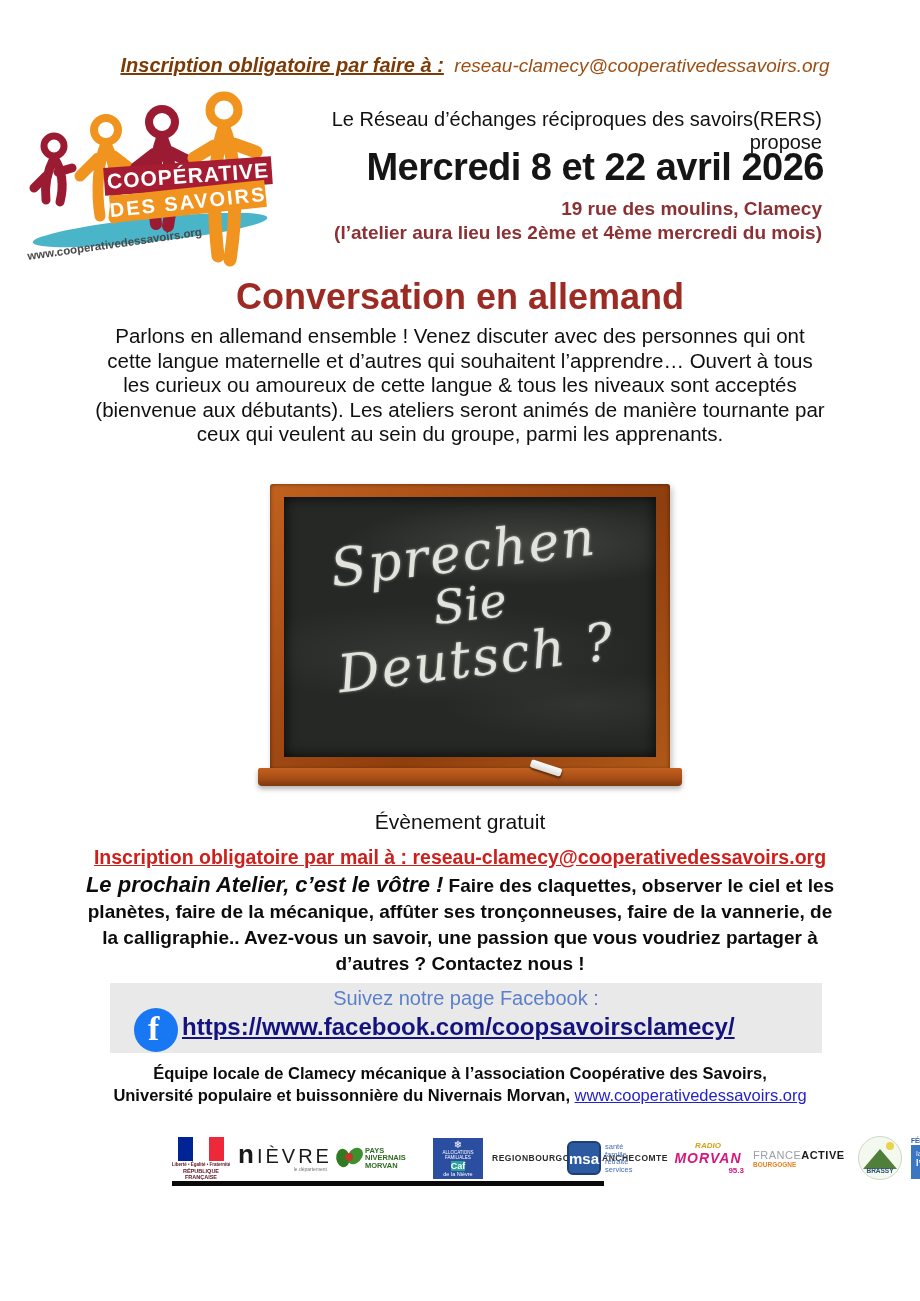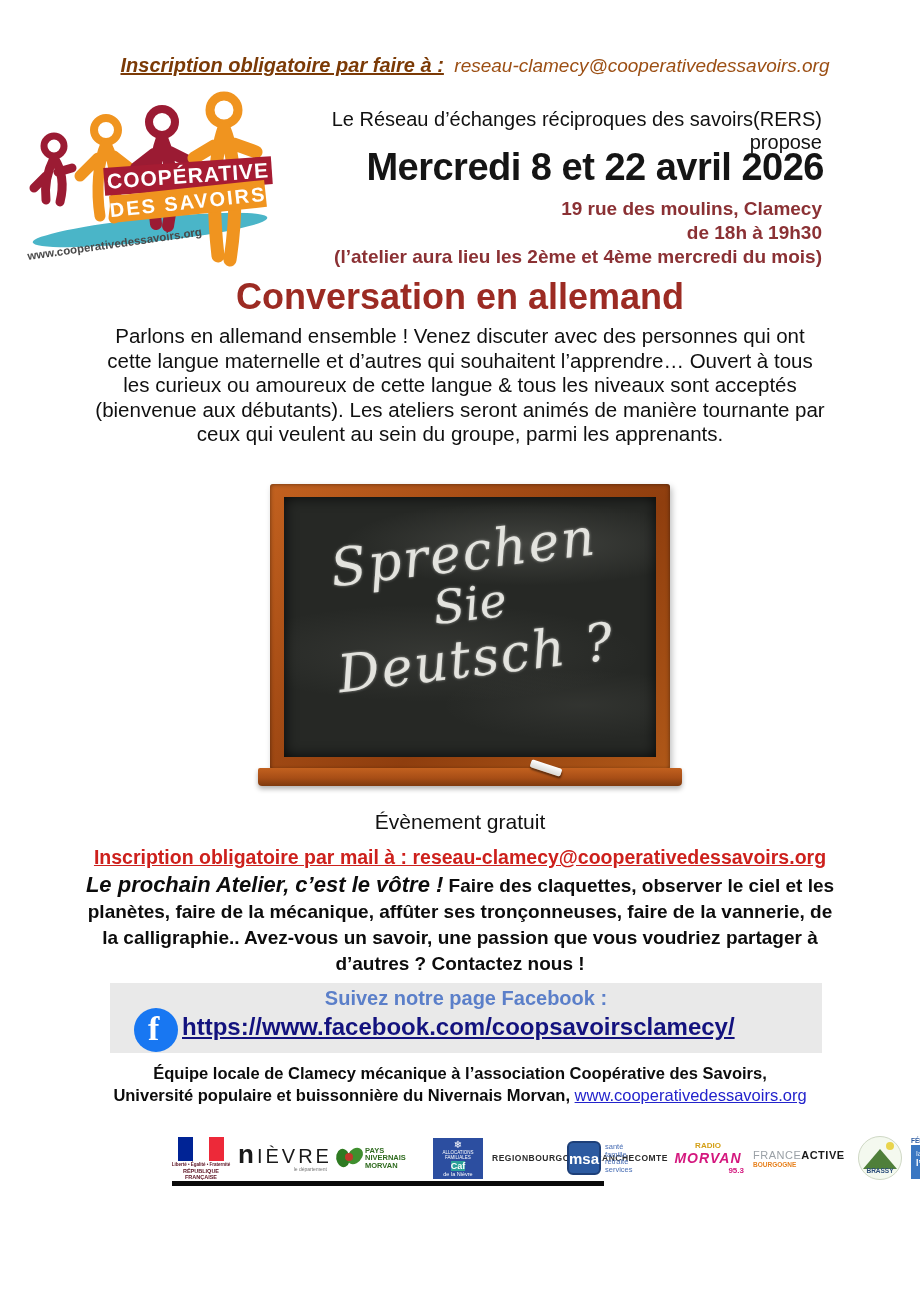--- a/index.html
+++ b/index.html
@@ -110,21 +110,21 @@
   .next-workshop .lead { font-size:22px;font-style:italic; }
   .next-workshop .body { font-size:19px; }
 
   
   .fb-band {
     position:absolute; top:983px; left:110px; width:712px; height:70px;
     background:#e9e9e9;
   }
   .fb-heading {
     position:absolute; top:4px; left:0; right:0;
-    text-align:center; font-size:20px; font-weight:bold; color:#5b7fc9;
+    text-align:center; font-size:20px; font-weight:normal; color:#5b7fc9;
   }
   .fb-icon {
     position:absolute; left:24px; top:25px; width:44px; height:44px;
     border-radius:50%; background:#1877f2;
   }
   .fb-icon .f {
     position:absolute; left:14px; top:2px; color:#ffffff;
     font-size:34px; font-weight:bold; font-family:"Liberation Serif", serif;
   }
   .fb-link {
@@ -179,21 +179,21 @@
   .caf .sub { color:#fff; text-align:center; }
 
   .region { flex-direction:row; width:66px; }
   .region div { font-weight:bold; color:#2b2b2b; line-height:9px; letter-spacing:.5px; }
 
   .msa { width:96px; gap:4px; }
   .msa .box { width:34px; height:34px; background:#2c5aa0; border-radius:6px; color:#fff; font-weight:bold; font-size:15px; display:flex; align-items:center; justify-content:center; border:2px solid #1d3f78; }
   .msa .col { color:#4a6fb5; line-height:7.5px; }
 
   .radio { flex-direction:column; width:72px; }
-  .radio .r1 { font-size:8px; font-weight:bold; color:#d4a017; }
+  .radio .r1 { font-size:8px; font-weight:bold; color:#d4a017; font-style:italic; }
   .radio .r2 { font-size:14px; font-weight:bold; font-style:italic; color:#d4177e; letter-spacing:1px; }
   .radio .r3 { font-size:8px; font-weight:bold; color:#d4177e; align-self:flex-end; }
 
   .fa { flex-direction:column; width:96px; align-items:flex-start; }
   .fa .row1 { font-size:11px; letter-spacing:.5px; }
   .fa .g { color:#9aa0a6; } .fa .k { color:#1a1a1a; font-weight:bold; }
   .fa .sub { color:#e8821e; font-weight:bold; }
 
   .brassy { width:44px; height:44px; border-radius:50%; background:#f4f9ef; border:1px solid #cfd8c5; position:relative; overflow:hidden; justify-content:center; }
   .brassy .mtn { position:absolute; left:4px; top:12px; width:0; height:0; border-left:17px solid transparent; border-right:17px solid transparent; border-bottom:20px solid #4f7f3a; }
@@ -252,21 +252,20 @@
       </g>
 
       <text x="18" y="176" fill="#4a4a4a" font-family="Liberation Sans, sans-serif" font-size="11.5" font-weight="bold" transform="rotate(-8 18 176)">www.cooperativedessavoirs.org</text>
     </svg>
   </div>
 
   <div class="intro-line">Le Réseau d’échanges réciproques des savoirs(RERS) propose</div>
   <div class="event-dates">Mercredi 8 et 22 avril 2026</div>
   <div class="venue">
     <div>19 rue des moulins, Clamecy</div>
-    <div>de 18h à 19h30</div>
     <div>(l’atelier aura lieu les 2ème et 4ème mercredi du mois)</div>
   </div>
 
   <div class="main-title">Conversation en allemand</div>
   <div class="description">Parlons en allemand ensemble ! Venez discuter avec des personnes qui ont cette langue maternelle et d’autres qui souhaitent l’apprendre… Ouvert à tous les curieux ou amoureux de cette langue &amp; tous les niveaux sont acceptés (bienvenue aux débutants). Les ateliers seront animés de manière tournante par ceux qui veulent au sein du groupe, parmi les apprenants.</div>
 
   <div class="board">
     <div class="board-frame">
       <div class="board-surface">
         <div class="chalk-text">

